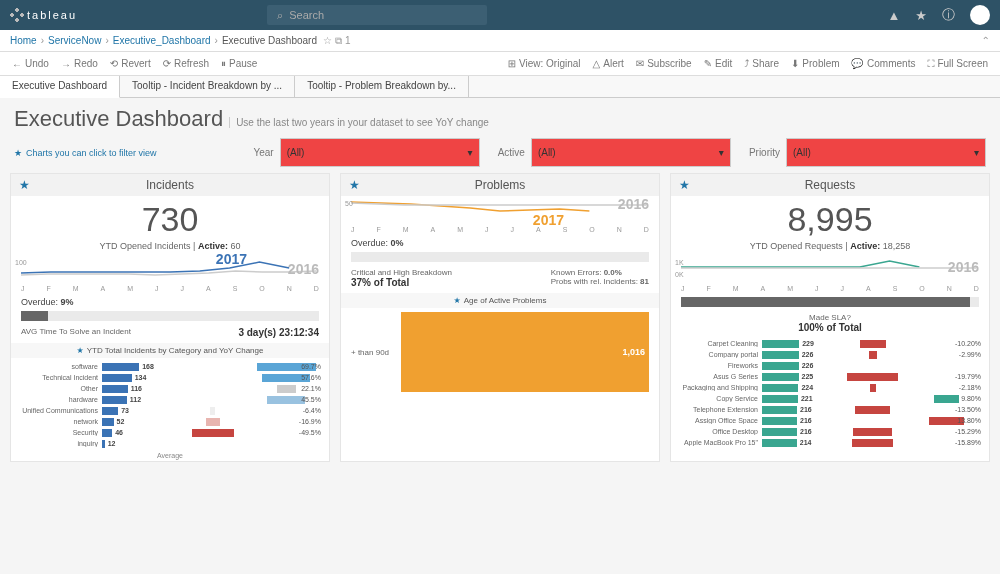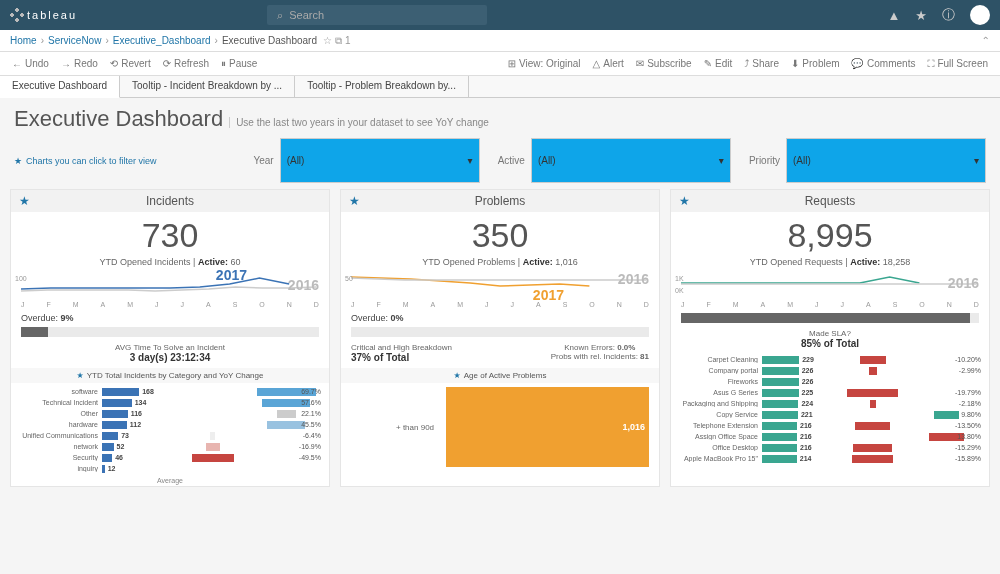--- a/index.html
+++ b/index.html
@@ -35,21 +35,21 @@
     .page-title-row { display: flex; align-items: baseline; padding: 8px 14px 4px; }
     .page-title { font-size: 22px; font-weight: 300; color: #555; }
     .page-sub { font-size: 10px; color: #888; margin-left: 6px; border-left: 1px solid #ccc; padding-left: 6px; }
     
     
     .filters { display: flex; align-items: center; padding: 2px 14px 6px; gap: 18px; font-size: 10px; }
     .filter-hint { color: #2176a8; font-size: 9px; }
     .filter-hint .star { color: #2176a8; margin-right: 4px; }
     .filter { display: flex; align-items: center; gap: 6px; }
     .filter label { color: #777; }
-    .filter-select { border: 1px solid #ccc; background: #0ea5e9; padding: 16px 6px; font-size: 10px; min-width: 200px; display: flex; justify-content: space-between; cursor: pointer; }
+    .filter-select { border: 1px solid #ccc; background: #ef4444; padding: 8px 6px; font-size: 10px; min-width: 200px; display: flex; justify-content: space-between; cursor: pointer; }
     
     
     .panels { display: flex; gap: 10px; padding: 0 10px; }
     .panel { background: #fff; flex: 1; border: 1px solid #e5e5e5; display: flex; flex-direction: column; min-width: 0; }
     .panel-head { background: #f2f2f2; padding: 4px 8px; display: flex; align-items: center; justify-content: center; position: relative; font-size: 12px; color: #555; }
     .panel-head .star { position: absolute; left: 8px; color: #2176a8; }
     .kpi { text-align: center; padding: 4px 8px; }
     .kpi-num { font-size: 34px; font-weight: 300; color: #555; }
     .kpi-sub { font-size: 9px; color: #666; margin-top: 2px; }
     .kpi-sub b { color: #333; }
@@ -79,21 +79,21 @@
     .hbar-fill { height: 8px; display: flex; align-items: center; justify-content: flex-end; padding-right: 2px; color: #fff; font-weight: bold; font-size: 7px; }
     .hbar-val { margin-left: 3px; color: #444; font-weight: bold; font-size: 7px; }
     
     .split { display: flex; }
     .split > div { flex: 1; }
     .yoy-cell { font-size: 7px; display: flex; align-items: center; height: 11px; }
     .yoy-bar { height: 8px; }
     .yoy-track { flex: 1; position: relative; display: flex; align-items: center; justify-content: center; }
     .age-chart { margin: 4px 10px; display: flex; align-items: center; height: 80px; }
     .age-chart .bar { flex: 1; background: #f0a030; height: 100%; display: flex; align-items: center; justify-content: flex-end; padding-right: 4px; color: #fff; font-size: 9px; font-weight: bold; }
-    .age-label { font-size: 8px; color: #666; width: 50px; margin-left: 45px; }
+    .age-label { font-size: 8px; color: #666; width: 50px; }
   </style>
 </head>
 <body>
 
 <div class="header">
   <div class="logo">
     <svg width="14" height="14" viewBox="0 0 14 14">
         <g fill="#bbb">
           <rect x="6" y="0" width="2" height="4"></rect>
           <rect x="5" y="1" width="4" height="2"></rect>
@@ -260,21 +260,21 @@
           <span>S</span>
           <span>O</span>
           <span>N</span>
           <span>D</span>
         </div>
     </div>
     <div class="overdue"><span>Overdue:</span> <b>9%</b></div>
     <div class="progress">
         <div class="fill" style="width:9%"></div>
       </div>
-    <div class="stat-row stat-center" style="flex-direction:column;align-items:center;">
+    <div class="stat-row stat-center" style="flex-direction:row;align-items:flex-start;">
       <div>AVG Time To Solve an Incident</div>
       <div class="val">3 day(s) 23:12:34</div>
     </div>
     <div class="sub-header"><span class="star">★</span><span>YTD Total Incidents by Category and YoY Change</span></div>
     <div class="split">
       <div class="hbars" id="inc-bars">
           <div class="hbar-row">
             <div class="hbar-label">software</div>
             <div class="hbar-track">
               <div class="hbar-fill" style="width:60%;background:#3b73b5"></div>
@@ -383,24 +383,20 @@
         </div>
     </div>
     <div style="font-size:7px;color:#888;text-align:center;padding-bottom:2px">Average</div>
   </div>
 
   <div class="panel">
     <div class="panel-head">
         <span class="star">★</span>
         <span>Problems</span>
       </div>
-    <div class="kpi">
-      <div class="kpi-num">350</div>
-      <div class="kpi-sub"><span>YTD Opened Problems</span> | <b>Active:</b> <span>1,016</span></div>
-    </div>
     <div class="mini-chart">
       <span class="ylabel">50</span>
       <span class="series-label" style="color:#f0a030;right:85px;top:14px">2017</span>
       <span class="series-label" style="color:#bbb;right:0;top:-2px">2016</span>
       <svg viewBox="0 0 300 28">
           <polyline points="0,4 30,5 60,6 90,8 120,10 150,13 180,12 210,11 240,13" fill="none" stroke="#f0a030" stroke-width="1.5"></polyline>
           <polyline points="0,5 27,6 54,7 81,7 108,7 135,7 162,7 189,7 216,7 243,7 270,7 297,7" fill="none" stroke="#ccc" stroke-width="1.5"></polyline>
         </svg>
       <div class="axis" id="ax2">
           <span>J</span>
@@ -419,21 +415,21 @@
     </div>
     <div class="overdue"><span>Overdue:</span> <b>0%</b></div>
     <div class="progress">
         <div class="fill" style="width:0%"></div>
       </div>
     <div class="stat-row">
       <div>
           <div>Critical and High Breakdown</div>
           <div class="val">37% of Total</div>
         </div>
-      <div style="text-align:center">
+      <div style="text-align:left">
           <div><span>Known Errors:</span> <b>0.0%</b></div>
           <div><span>Probs with rel. Incidents:</span> <b>81</b></div>
         </div>
     </div>
     <div class="sub-header"><span class="star">★</span><span>Age of Active Problems</span></div>
     <div class="age-chart">
       <div class="age-label">+ than 90d</div>
       <div class="bar">
           <span>1,016</span>
         </div>
@@ -470,21 +466,21 @@
           <span>O</span>
           <span>N</span>
           <span>D</span>
         </div>
     </div>
     <div class="progress">
         <div class="fill" style="width:97%"></div>
       </div>
     <div class="stat-row stat-center" style="flex-direction:column;align-items:center;">
       <div>Made SLA?</div>
-      <div class="val">85% of Total</div>
+      <div class="val">100% of Total</div>
     </div>
     <div class="split">
       <div class="hbars" id="req-bars">
           <div class="hbar-row">
             <div class="hbar-label">Carpet Cleaning</div>
             <div class="hbar-track">
               <div class="hbar-fill" style="width:60%;background:#3aa690"></div>
               <span class="hbar-val">229</span>
             </div>
           </div>

